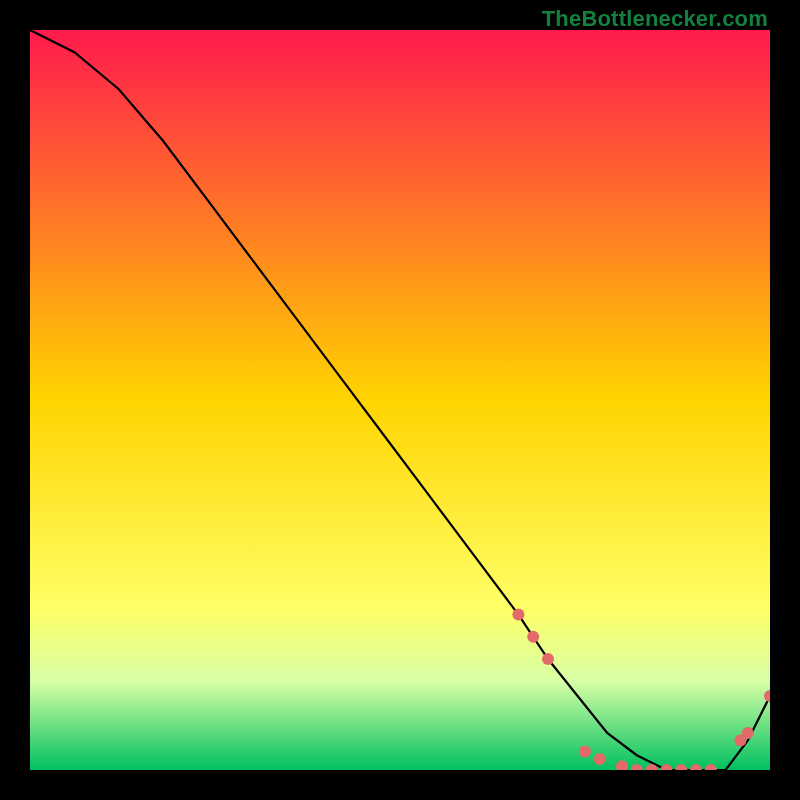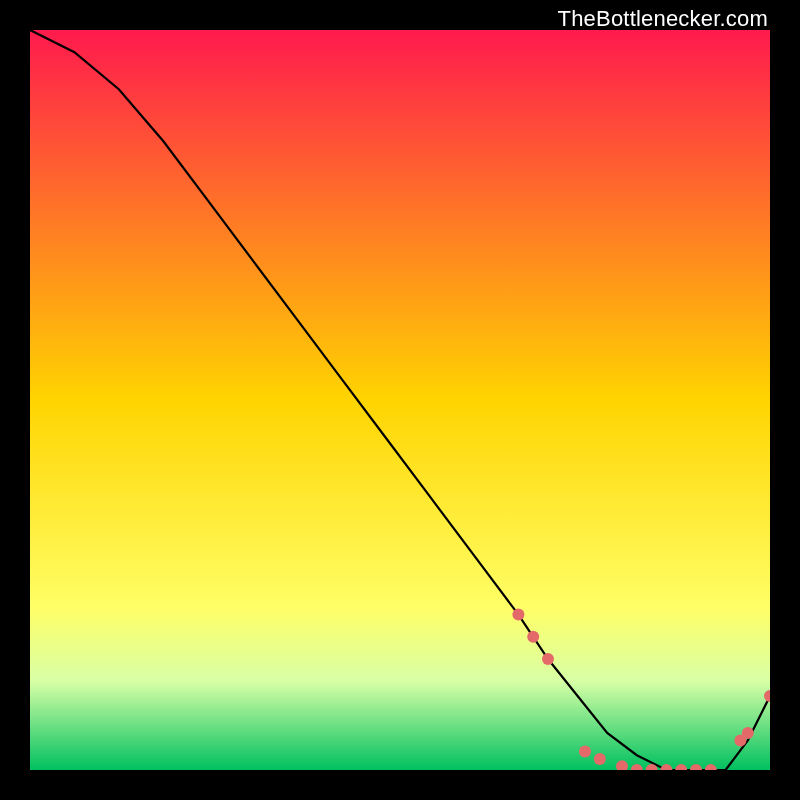--- a/index.html
+++ b/index.html
@@ -23,24 +23,24 @@
     position: absolute;
     left: 0;
     top: 0;
     width: 740px;
     height: 740px;
   }
   .watermark {
     position: absolute;
     top: 6px;
     right: 32px;
-    color: #ffffff;
+    color: #15803d;
     font-size: 22px;
     letter-spacing: 0.2px;
-    font-weight: 400;
+    font-weight: 700;
   }
   svg { display: block; }
 </style>
 </head>
 <body>
 
 <div class="watermark">TheBottlenecker.com</div>
 
 <div class="frame">
   <svg class="plot" id="plot-svg" viewBox="0 0 740 740">

